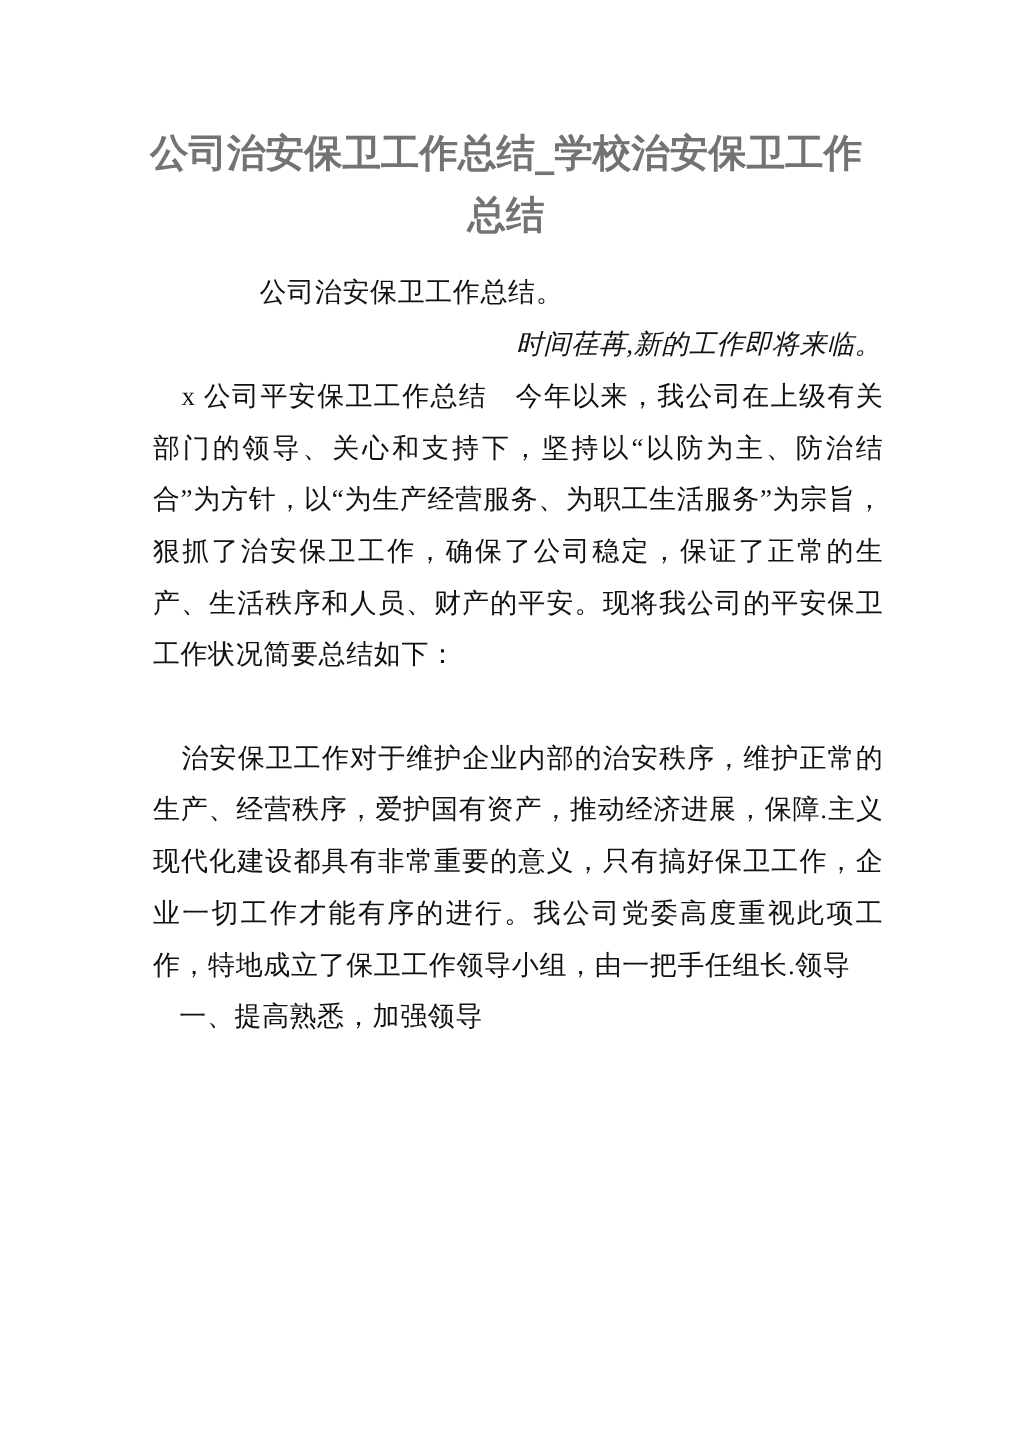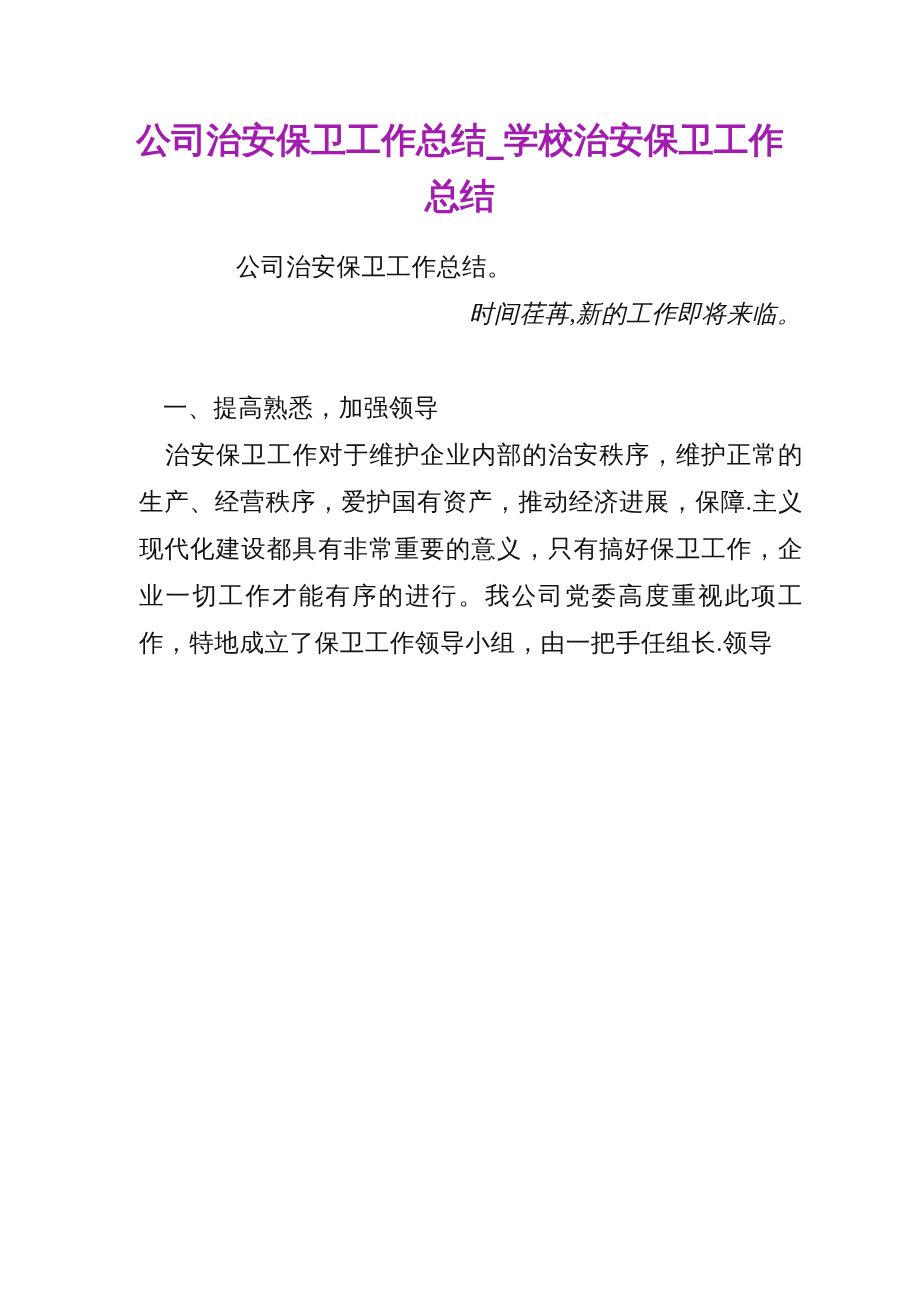--- a/index.html
+++ b/index.html
@@ -30,21 +30,21 @@
     position: absolute;
     left: 128px;
     top: 112px;
     width: 664px;
     text-align: center;
     font-family: "DejaVu Sans", "Liberation Sans", sans-serif;
     font-weight: 700;
     font-size: 35px;
     line-height: 56px;
     letter-spacing: 0px;
-    color: #a21caf;
+    color: #737373;
   }
 
   .body-block {
     position: absolute;
     left: 139px;
     top: 243px;
     width: 664px;
   }
 
   .para {
@@ -95,21 +95,22 @@
 
   <div class="doc-title">公司治安保卫工作总结_学校治安保卫工作总结</div>
 
   <div class="body-block">
 
     <p class="para indent-4">公司治安保卫工作总结。</p>
 
     <p class="para push-right">时间荏苒,新的工作即将来临。</p>
 
 
+    <p class="para indent-2">x 公司平安保卫工作总结　今年以来，我公司在上级有关部门的领导、关心和支持下，坚持以“以防为主、防治结合”为方针，以“为生产经营服务、为职工生活服务”为宗旨，狠抓了治安保卫工作，确保了公司稳定，保证了正常的生产、生活秩序和人员、财产的平安。现将我公司的平安保卫工作状况简要总结如下：</p>
 
     <div class="spacer-line"></div>
 
+    <p class="para indent-2">治安保卫工作对于维护企业内部的治安秩序，维护正常的生产、经营秩序，爱护国有资产，推动经济进展，保障.主义现代化建设都具有非常重要的意义，只有搞好保卫工作，企业一切工作才能有序的进行。我公司党委高度重视此项工作，特地成立了保卫工作领导小组，由一把手任组长.领导</p>
+
     <p class="para indent-head">一、提高熟悉，加强领导</p>
-
-    <p class="para indent-2">治安保卫工作对于维护企业内部的治安秩序，维护正常的生产、经营秩序，爱护国有资产，推动经济进展，保障.主义现代化建设都具有非常重要的意义，只有搞好保卫工作，企业一切工作才能有序的进行。我公司党委高度重视此项工作，特地成立了保卫工作领导小组，由一把手任组长.领导</p>
 
   </div>
 </div>
 
 </body></html>

